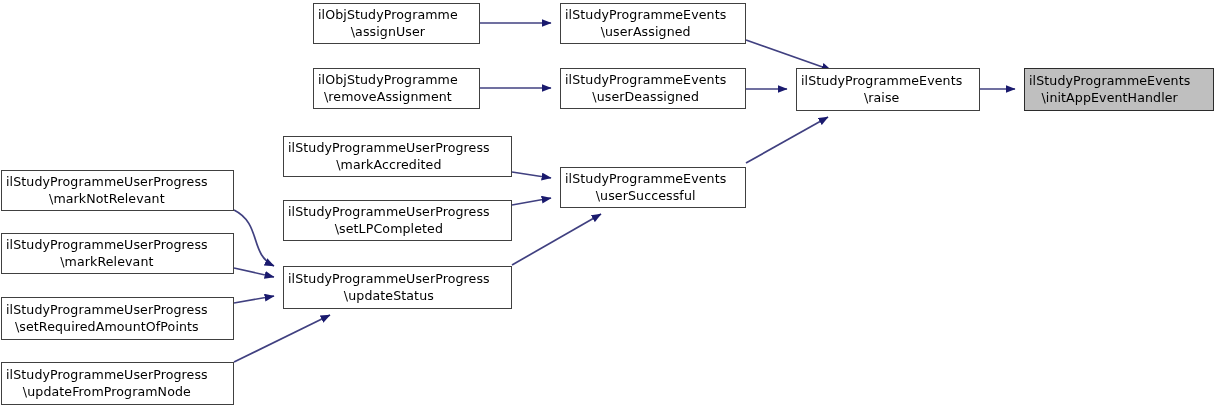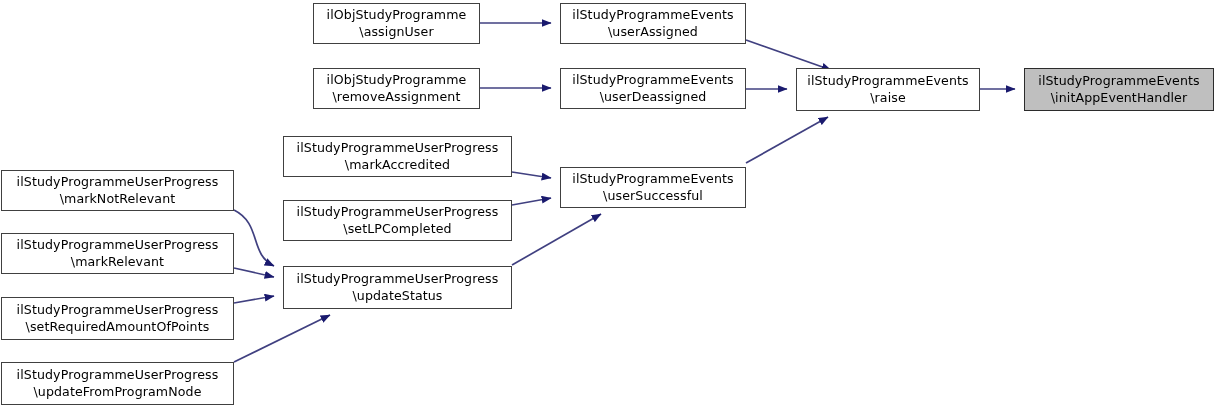--- a/index.html
+++ b/index.html
@@ -26,21 +26,20 @@
     height: 411px;
     pointer-events: none;
   }
   .node {
     position: absolute;
     box-sizing: border-box;
     border: 1px solid #404040;
     background: #ffffff;
     display: flex;
     align-items: center;
-    justify-content: center;
     text-align: center;
     font-size: 12.6px;
     line-height: 1.32;
     color: #000000;
     letter-spacing: 0.1px;
     white-space: pre;
     z-index: 2;
   }
   .node.highlight {
     background: #bfbfbf;

